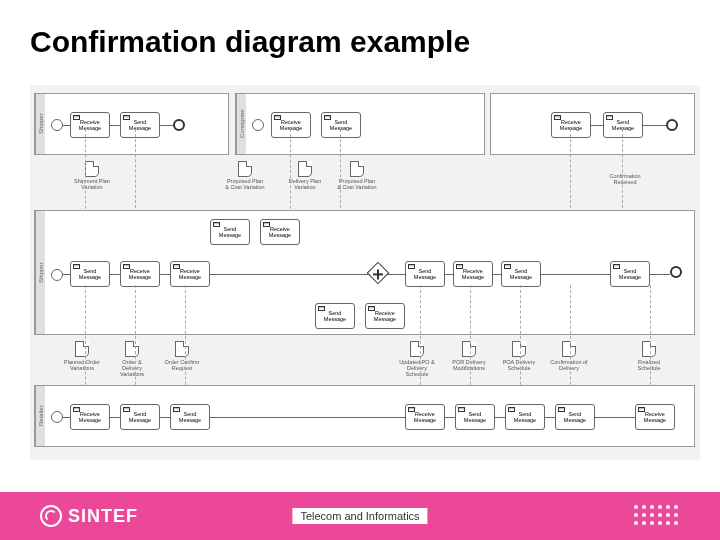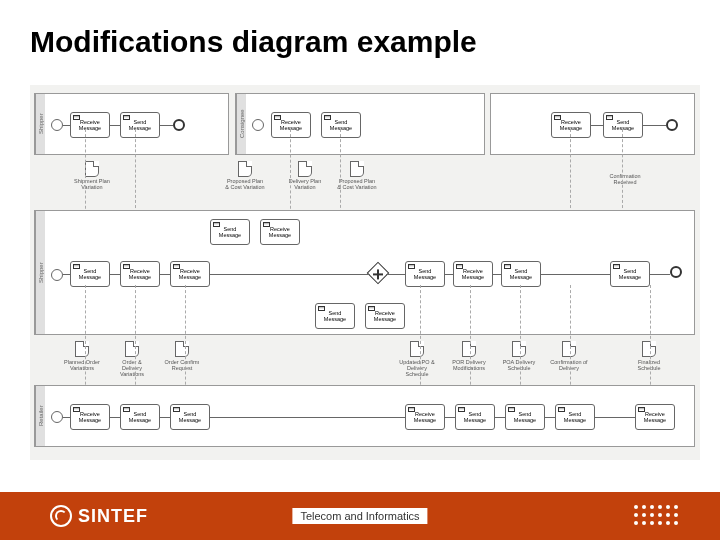--- a/index.html
+++ b/index.html
@@ -150,24 +150,23 @@
     position: absolute;
     border-top: 1px solid #666;
     height: 0;
   }
   .footer {
     position: absolute;
     bottom: 0;
     left: 0;
     right: 0;
     height: 48px;
-    background: #c2410c;
+    background: #ec4899;
     display: flex;
     align-items: center;
-    padding-left: 10px;
   }
   .logo {
     display: flex;
     align-items: center;
     margin-left: 40px;
     color: #fff;
   }
   .logo-circle {
     width: 22px;
     height: 22px;
@@ -213,21 +212,21 @@
   .footer-dots span {
     width: 4px;
     height: 4px;
     background: #fff;
     border-radius: 50%;
   }
 </style>
 </head>
 <body>
 
-<div class="title">Modifications diagram example</div>
+<div class="title">Confirmation diagram example</div>
 
 <div class="diagram-area">
 
   <div class="pool" style="top:8px;left:4px;width:195px;height:62px">
     <div class="pool-label">Shipper</div>
     <div class="start-evt" style="top:25px;left:16px"></div>
     <div class="task" style="top:18px;left:35px;width:40px;height:26px">
         <span class="task-icon"></span>
         <span>Receive Message</span>
       </div>

